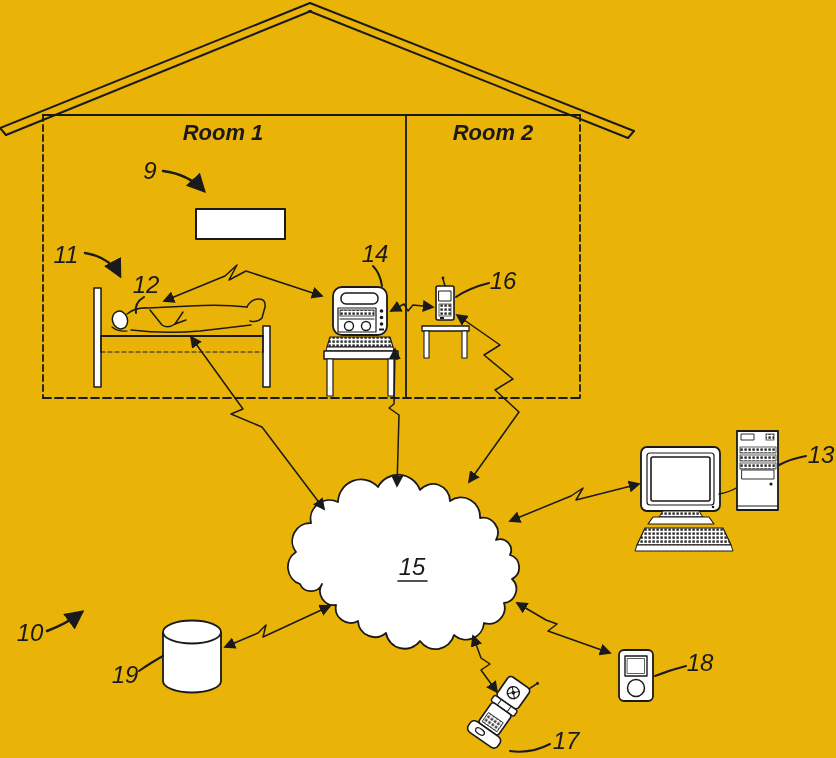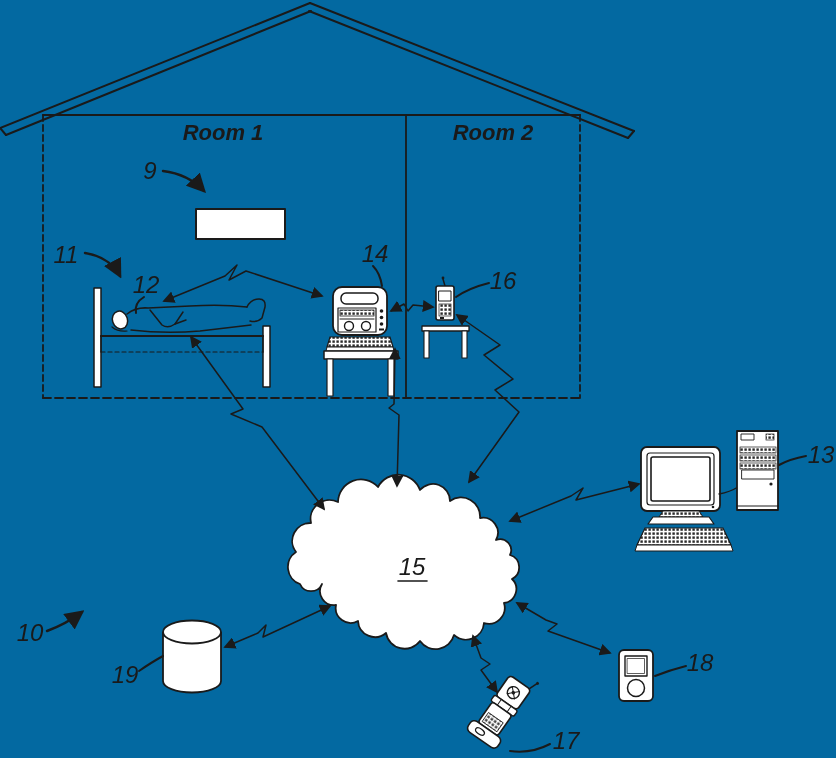--- a/index.html
+++ b/index.html
@@ -1,17 +1,17 @@
 <!DOCTYPE html>
 <html><head>
 <meta charset="utf-8">
 <style>
   html,body{margin:0;padding:0;background:#fff;}
   .stage{
-    position:relative;width:836px;height:758px;background:#0369a1;
+    position:relative;width:836px;height:758px;background:#eab308;
     font-family:"Liberation Sans",sans-serif;overflow:hidden;
   }
   svg{position:absolute;left:0;top:0;}
   .ln{stroke:#1a1a1a;fill:none;stroke-linecap:round;stroke-linejoin:round;}
   .fw{stroke:#1a1a1a;fill:#ffffff;stroke-linejoin:round;}
   .num{font-style:italic;font-size:24px;fill:#1a1a1a;font-weight:500;}
   .roomlbl{font-style:italic;font-size:22px;font-weight:700;fill:#1a1a1a;}
 </style>
 </head>
 <body>

